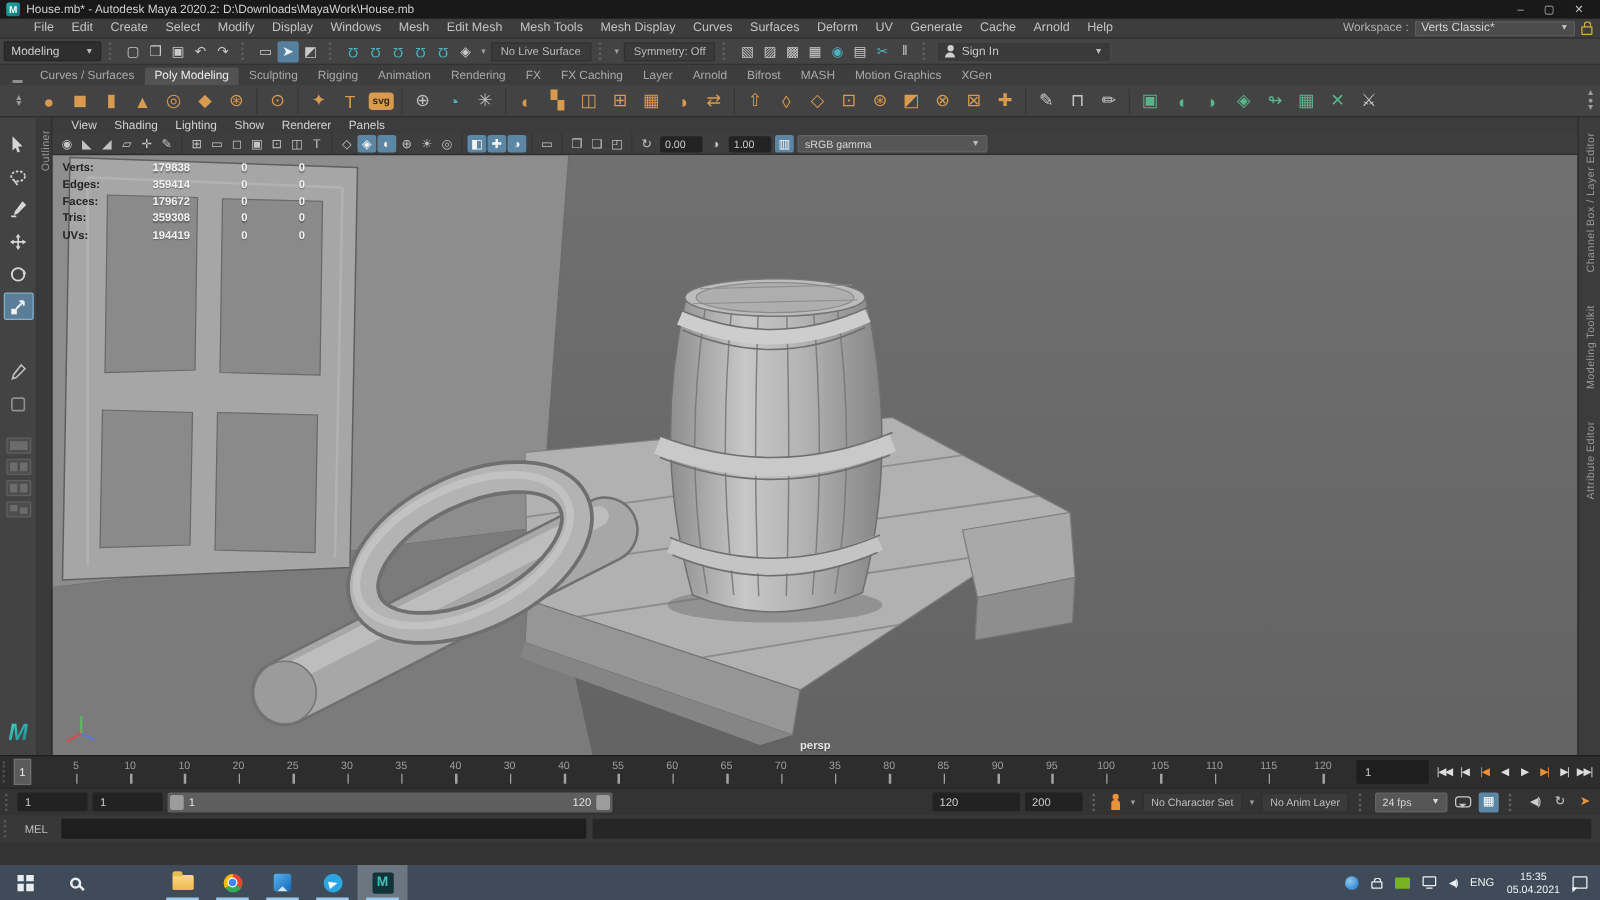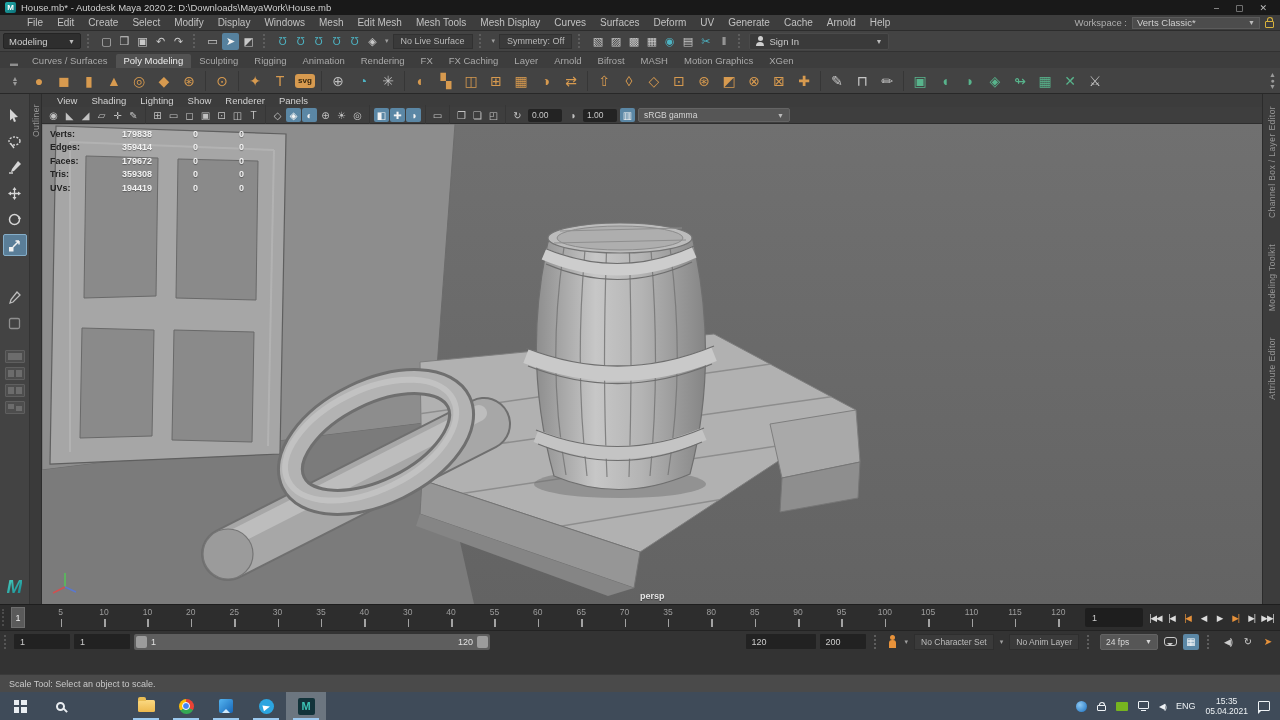--- a/index.html
+++ b/index.html
@@ -757,24 +757,27 @@
         <span class="ws-caret" style="color:#d8d8d8;">▼</span>
     </span>
     <span class="bubble"></span>
     <span class="ricon hl">▦</span>
     <span class="grip"></span>
     <span class="ricon" style="letter-spacing:-1px;font-size:9px;">◀)</span>
     <span class="ricon">↻</span>
     <span class="ricon orange">➤</span>
   </div>
 
-
-  <div class="row helpline">
-    <span>Scale Tool: Select an object to scale.</span>
-  </div>
+  <div class="row cmdline">
+    <span class="rr-grip"></span>
+    <span class="cmd-label">MEL</span>
+    <input class="cmd-input" value="" style="">
+    <div class="cmd-result"></div>
+  </div>
+
 
   <div class="row taskbar">
     <div class="tb-item">
         <span class="win-start">
           <i></i>
           <i></i>
           <i></i>
           <i></i>
         </span>
       </div>

